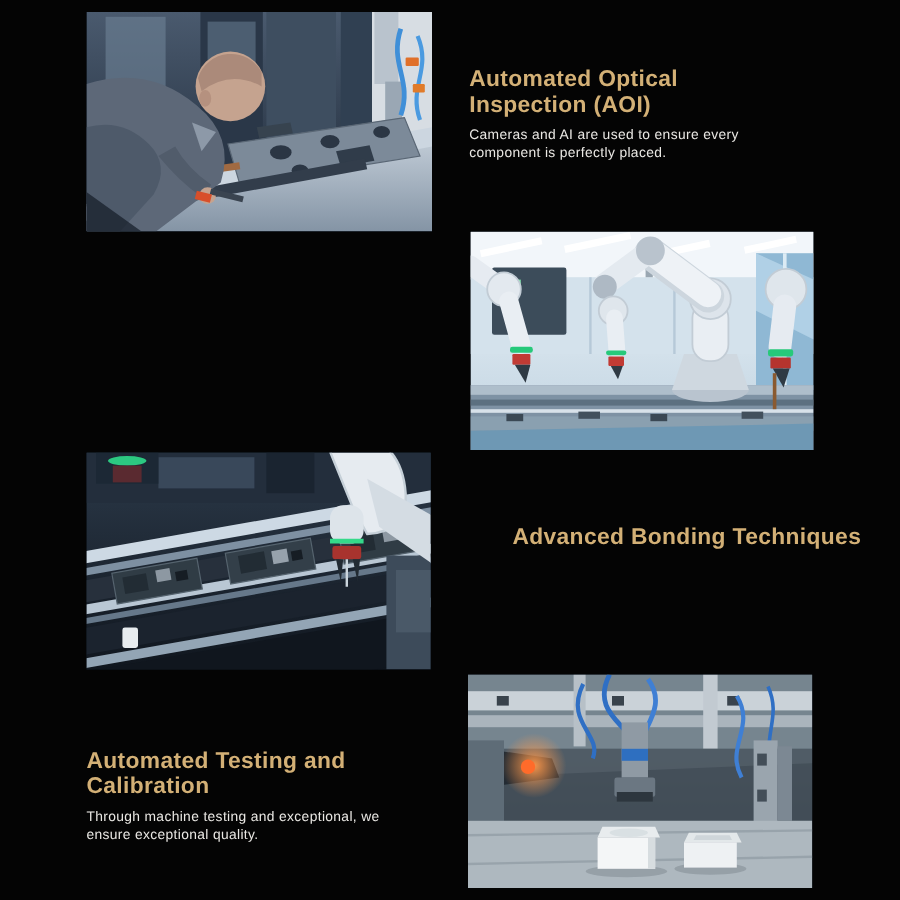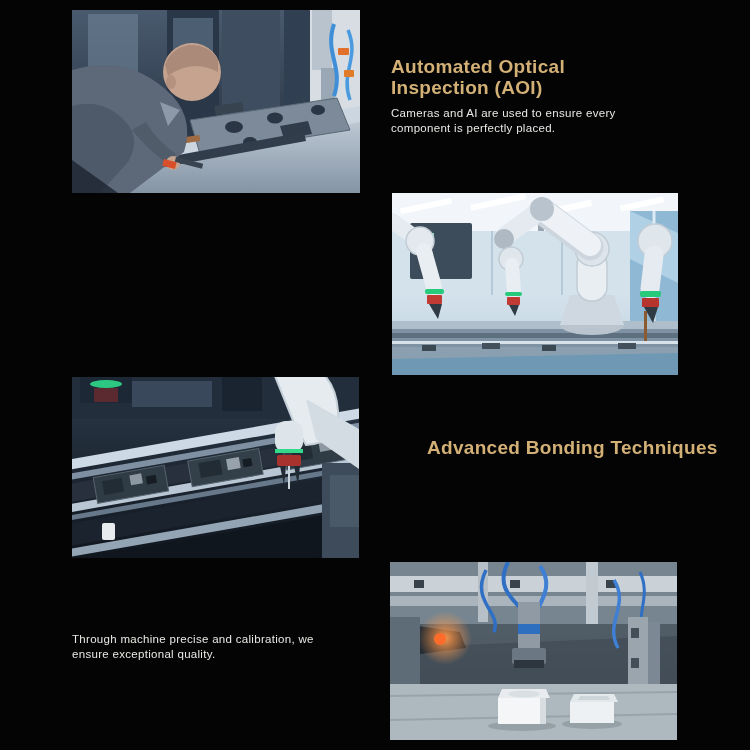--- a/index.html
+++ b/index.html
@@ -229,21 +229,22 @@
       <line x1="217" y1="89" x2="217" y2="112" stroke="#cbd5dd" stroke-width="2"></line>
       <rect x="30" y="146" width="13" height="17" rx="2" fill="#e8ecef"></rect>
     </svg>
   </div>
 
   <div class="textblock nowrap" id="text-3">
     <h2>Advanced Bonding Techniques</h2>
   </div>
 
   <div class="textblock" id="text-4">
-    <p>Through machine precise and calibration, we ensure exceptional quality.</p>
+    <h2>Automated Testing and Calibration</h2>
+    <p>Through machine testing and exceptional, we ensure exceptional quality.</p>
   </div>
 
   <div class="photo" id="photo-4">
     <svg viewBox="0 0 287 178" preserveAspectRatio="none">
       <defs>
         <linearGradient id="g4bg" x1="0" y1="0" x2="0" y2="1">
           <stop offset="0" stop-color="#93a2ae"></stop>
             <stop offset="1" stop-color="#4e5b66"></stop>
         </linearGradient>
         <radialGradient id="g4glow" cx="0.5" cy="0.5" r="0.5">

